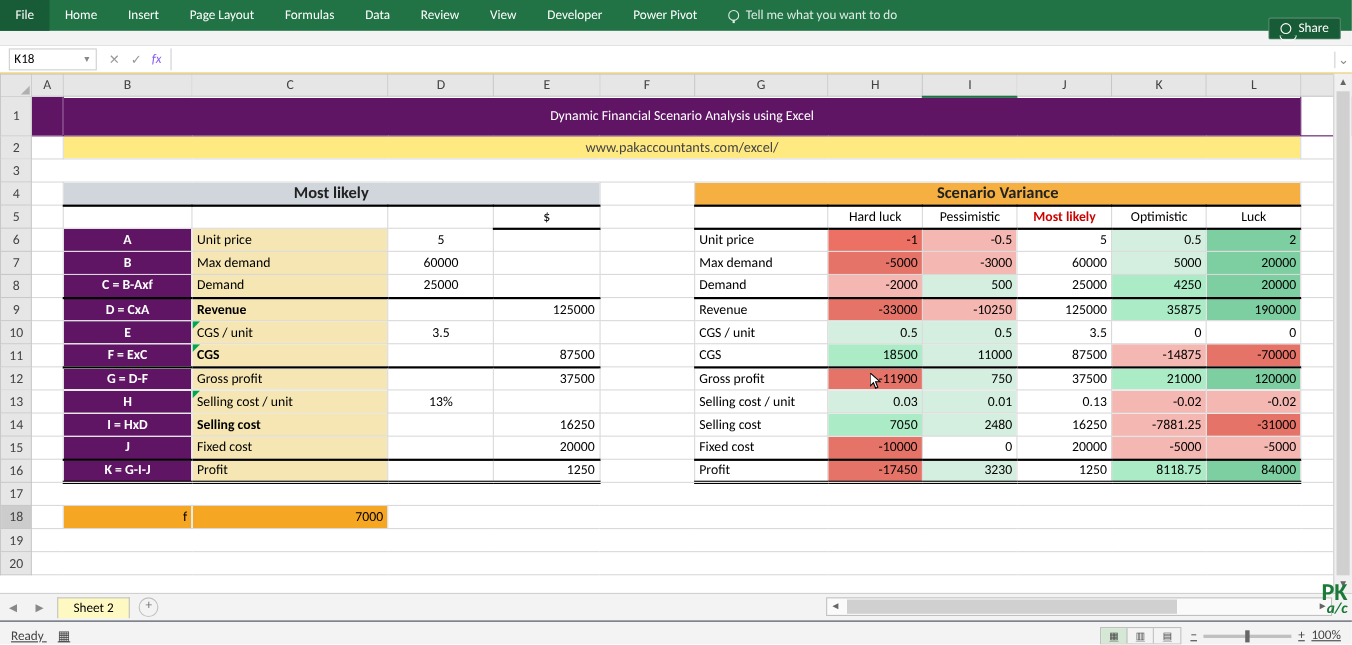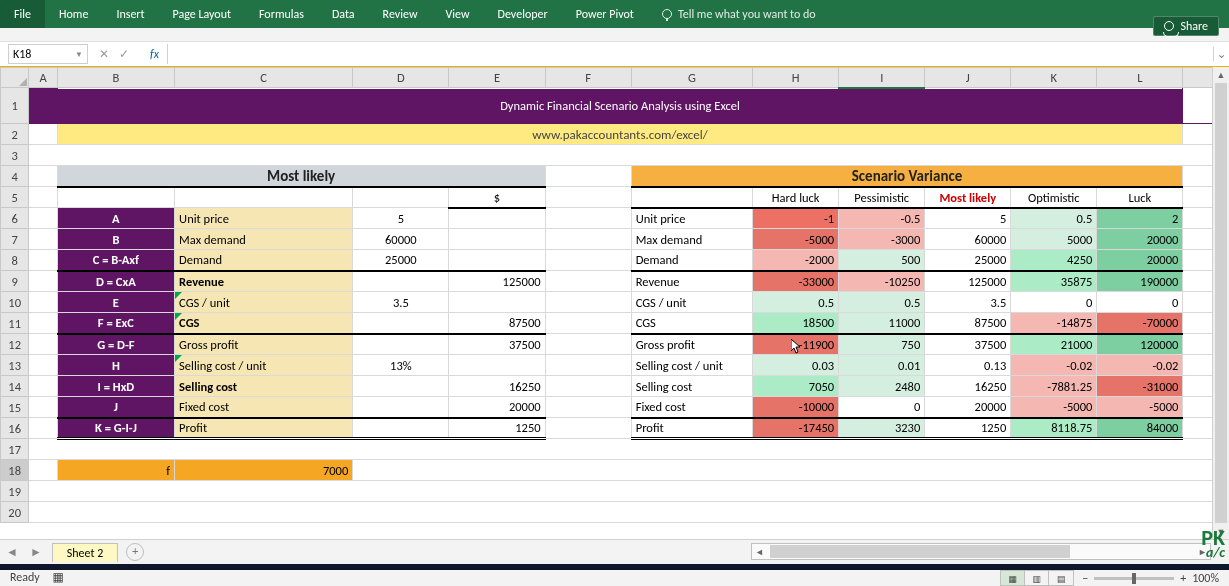--- a/index.html
+++ b/index.html
@@ -15,21 +15,21 @@
 .ribbon .bulb::after { content:""; position:absolute; bottom:-3px; left:3px; width:2px; height:3px; background:#fff; }
 .share .person-icon { width:10px; height:10px; border:1px solid #fff; border-radius:50%; position:relative; }
 .share .person-icon::after { content:""; position:absolute; top:10px; left:-2px; width:14px; height:4px; border:1px solid #fff; border-top:none; border-radius:0 0 6px 6px; }
 
 
 .qat-strip { height: 14px; background: #f3f3f3; border-bottom: 1px solid #e0e0e0; }
 .fbar { height: 25px; background: #fff; border-bottom: 1px solid #eab308; display: flex; align-items: center; font-size: 12px; }
 .namebox { width: 80px; height: 20px; border: 1px solid #cfcfcf; margin: 0 6px 0 8px; display:flex; align-items:center; justify-content:space-between; background:#fff; padding:0 4px; }
 .namebox .dd { font-size:8px; color:#888; }
 .fbar .btn { width: 20px; text-align: center; color: #9a9a9a; }
-.fbar .fx { font-style: italic; color:#0369a1; padding:0 4px;margin-left:12px; }
+.fbar .fx { font-style: italic; color:#8b5cf6; padding:0 4px; }
 .fbar .input { flex:1; height:20px; border-left:1px solid #d0d0d0; margin-left:4px; padding:0 6px; }
 .fbar .expand { width:16px; text-align:center; color:#888; border-left:1px solid #d0d0d0; }
 
 
 .grid-wrap { position: relative; height: 472px; background: #fff; }
 table.grid { border-collapse: collapse; width: 1229px; table-layout: fixed; }
 .grid th, .grid td { border: 1px solid #d9d9d9; font-size: 12.5px; height: 21px; padding: 0 4px; overflow:hidden; white-space:nowrap; }
 .grid thead th { background: #e6e6e6; font-weight: normal; text-align: center; color:#444; border-color:#c8c8c8; height:20px; }
 .grid .rowhdr { background: #e6e6e6; text-align: center; color:#444; border-color:#c8c8c8; width:28px; }
 .grid .corner { background:#e6e6e6; border-color:#c8c8c8; position:relative; }
@@ -64,21 +64,21 @@
 
 .sheettabs { height: 25px; background:#f3f3f3; border-top:1px solid #d0d0d0; display:flex; align-items:center; font-size:12px; position:relative; }
 .sheettabs .navbtn { padding:0 6px; color:#888; }
 .sheettabs .tab { border:1px solid #c0c0c0; border-bottom:none; background:#fef9c3; padding:2px 14px; margin-left:4px; }
 .sheettabs .add { margin-left:8px; color:#777; width:18px; height:18px; border:1px solid #c0c0c0; border-radius:50%; text-align:center; line-height:15px; }
 .sheettabs .hscroll { position:absolute; right:18px; top:3px; width:460px; height:17px; border:1px solid #c0c0c0; background:#fafafa; display:flex; align-items:center; justify-content:space-between; }
 .sheettabs .hscroll .arrow { width:15px; text-align:center; color:#666; font-size:9px; }
 .sheettabs .hscroll .thumb { position:absolute; left:18px; width:300px; height:13px; background:#d0d0d0; }
 
 
-.status { height: 22px; background:#f3f3f3; border-top:6px solid #0f172a; display:flex; align-items:flex-start; font-size:12px; color:#444; padding:0 10px; justify-content:space-between; }
+.status { height: 22px; background:#f3f3f3; border-top:1px solid #0f172a; display:flex; align-items:flex-end; font-size:12px; color:#444; padding:0 10px; justify-content:space-between;text-decoration:underline; }
 .status .right { display:flex; align-items:center; gap:8px; }
 .viewbtns { display:flex; border:1px solid #c0c0c0; height:16px; }
 .viewbtns span { width:24px; display:flex; align-items:center; justify-content:center; border-right:1px solid #c0c0c0; font-size:9px; }
 .viewbtns span:last-child { border-right:none; }
 .viewbtns span.active { background:#d5e8d5; }
 .zoom { display:flex; align-items:center; gap:6px; }
 .zoom .track { width:80px; height:3px; background:#c0c0c0; position:relative; }
 .zoom .track .handle { position:absolute; left:38px; top:-4px; width:4px; height:11px; background:#666; }
 .pk-logo { position:absolute; right:4px; bottom:26px; font-family:Arial; font-weight:bold; color:#1a7a3a; text-align:right; line-height:.9; }
 .pk-logo .top { font-size:22px; }

